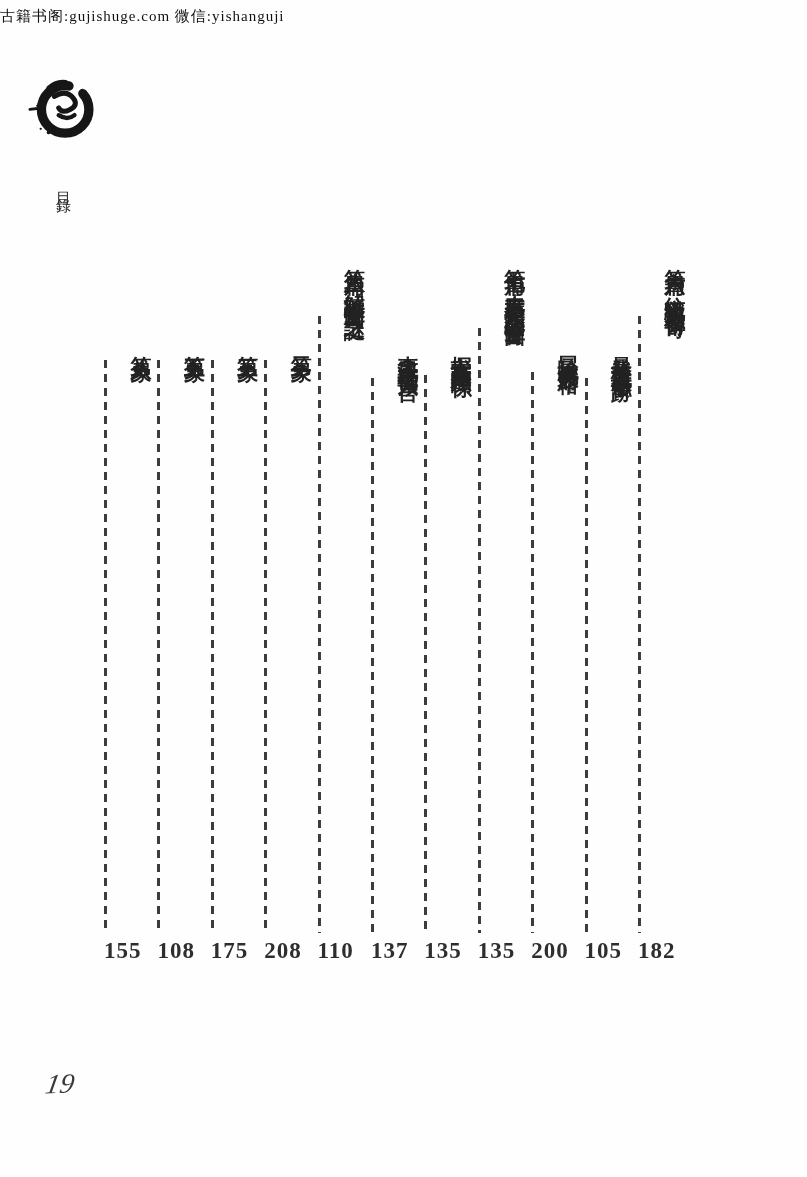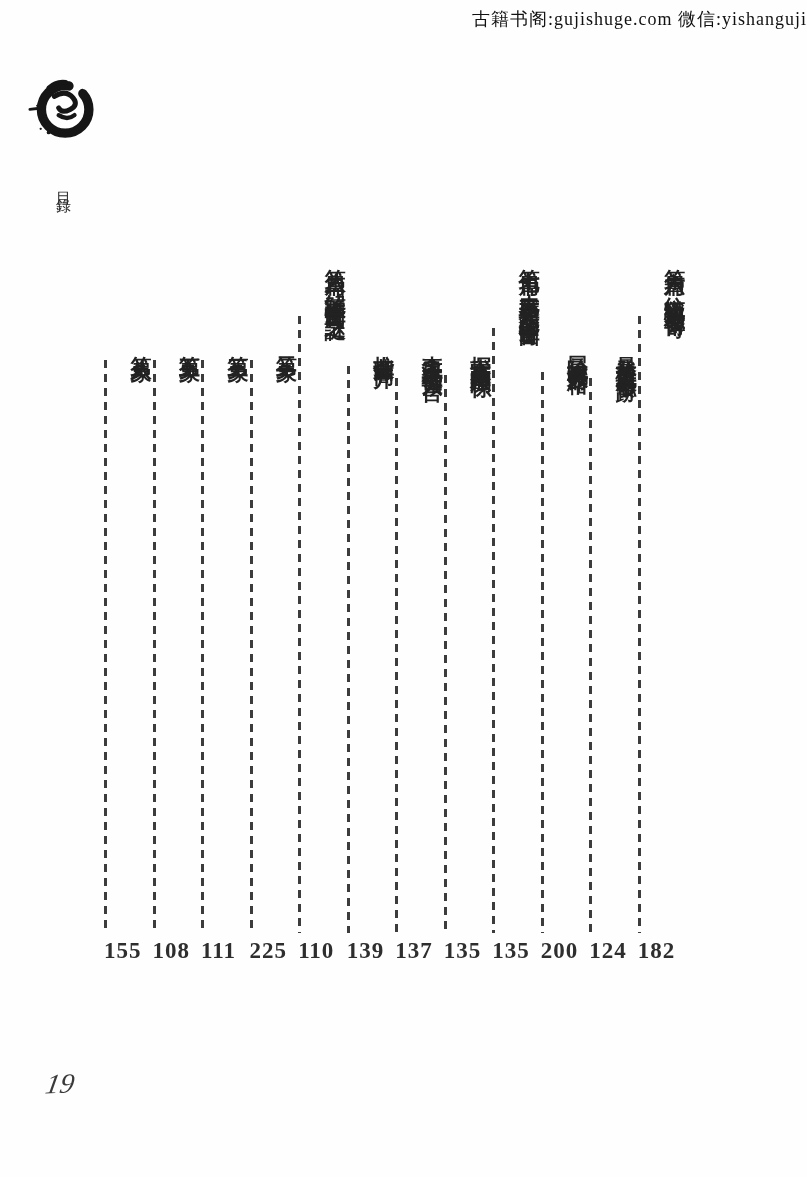--- a/index.html
+++ b/index.html
@@ -16,22 +16,22 @@
     overflow: hidden;
     color: #1f1f1f;
   }
 
   
   .watermark {
     position: absolute;
     top: 7px;
     left: 0;
     width: 100%;
-    text-align: right;
-    font-size: 18px;
+    text-align: left;
+    font-size: 15px;
     letter-spacing: 1px;
     color: #111;
     font-family: "Liberation Serif", "DejaVu Serif", serif;
   }
 
   
   .emblem {
     position: absolute;
     top: 72px;
     left: 8px;
@@ -147,21 +147,21 @@
       </div>
       <div class="leader"></div>
       <div class="page-num">182</div>
     </div>
 
     <div class="toc-col">
       <div class="entry-text sub">
         <span class="part1"></span><span class="part2">暴發格造就股市發跡</span>
       </div>
       <div class="leader"></div>
-      <div class="page-num">124</div>
+      <div class="page-num">105</div>
     </div>
 
     <div class="toc-col">
       <div class="entry-text sub">
         <span class="part1"></span><span class="part2">冒險投機好命格</span>
       </div>
       <div class="leader"></div>
       <div class="page-num">200</div>
     </div>
 
@@ -182,50 +182,43 @@
     </div>
 
     <div class="toc-col">
       <div class="entry-text sub">
         <span class="part1"></span><span class="part2">李淳風寫後世大預言</span>
       </div>
       <div class="leader"></div>
       <div class="page-num">137</div>
     </div>
 
-    <div class="toc-col">
-      <div class="entry-text sub">
-        <span class="part1"></span><span class="part2">推背圖簡介</span>
-      </div>
-      <div class="leader"></div>
-      <div class="page-num">139</div>
-    </div>
 
     <div class="toc-col">
       <div class="entry-text chapter">
         <span class="part1">第八篇</span><span class="part2">解讀「推背圖」之謎</span>
       </div>
       <div class="leader"></div>
       <div class="page-num">110</div>
     </div>
 
     <div class="toc-col">
       <div class="entry-text sub">
         <span class="part1"></span><span class="part2">第二象</span>
       </div>
       <div class="leader"></div>
-      <div class="page-num">225</div>
+      <div class="page-num">208</div>
     </div>
 
     <div class="toc-col">
       <div class="entry-text sub">
         <span class="part1"></span><span class="part2">第三象</span>
       </div>
       <div class="leader"></div>
-      <div class="page-num">111</div>
+      <div class="page-num">175</div>
     </div>
 
     <div class="toc-col">
       <div class="entry-text sub">
         <span class="part1"></span><span class="part2">第五象</span>
       </div>
       <div class="leader"></div>
       <div class="page-num">108</div>
     </div>
 

